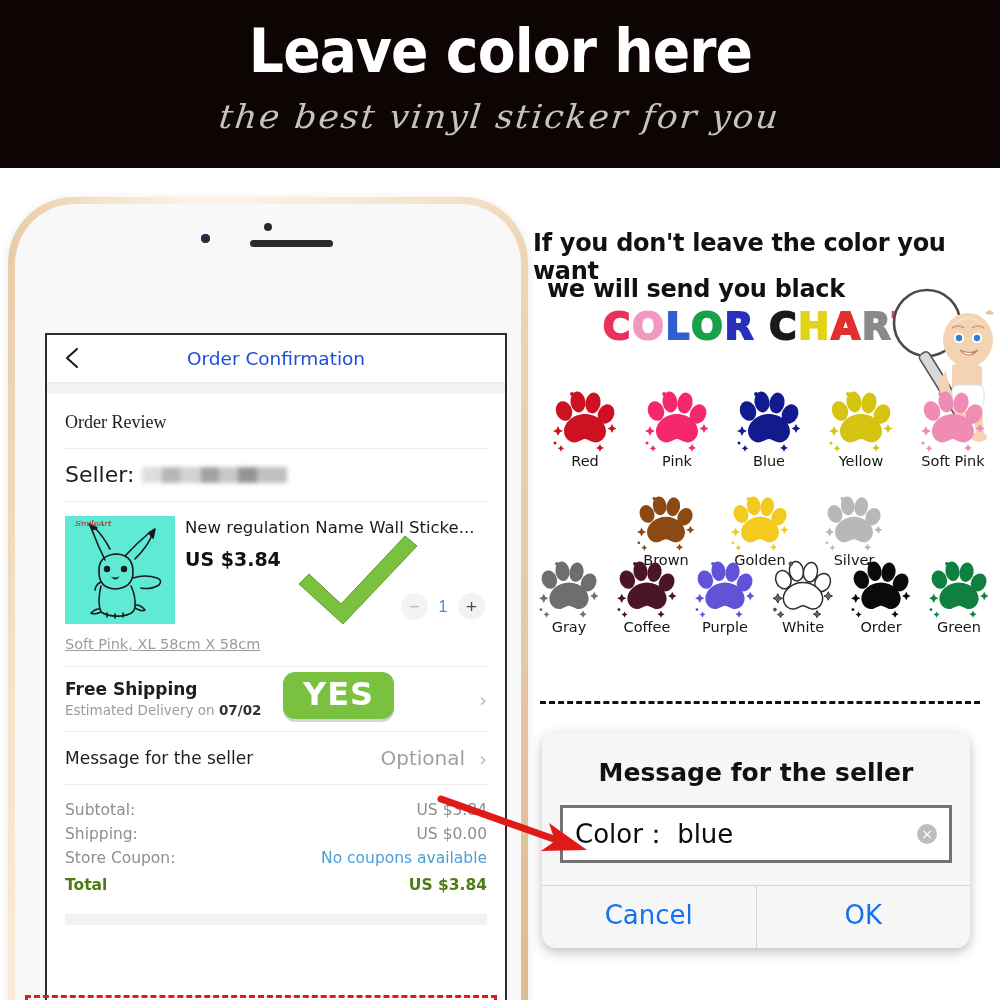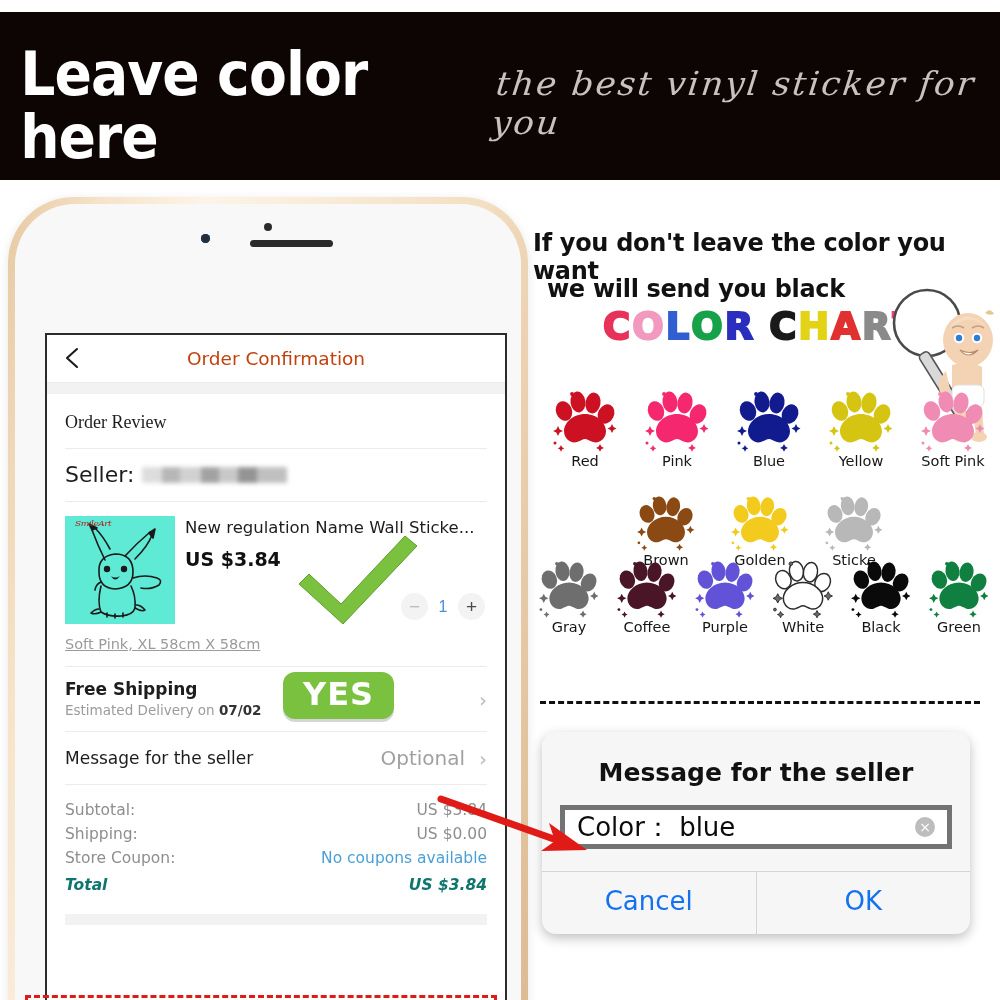--- a/index.html
+++ b/index.html
@@ -6,23 +6,23 @@
   html, body { width: 1000px; height: 1000px; }
   body {
     font-family: "Liberation Sans", sans-serif;
     background: #ffffff;
     position: relative;
     overflow: hidden;
   }
 
   
   #banner {
-    position: absolute; left: 0; top: 12px; width: 1000px; height: 168px;
+    position: absolute; left: 0; top: 0; width: 1000px; height: 168px;
     background: #0d0404;
-    display: flex; flex-direction: row;
+    display: flex; flex-direction: column;
     align-items: center; justify-content: flex-start;
   }
   #banner-title {
     color: #ffffff;
     font-family: "DejaVu Sans", sans-serif;
     font-size: 60px;
     font-weight: bold;
     letter-spacing: -1px;
     margin-top: 20px;
     line-height: 1.05;
@@ -90,21 +90,21 @@
     border-bottom: 1px solid #ebebeb;
     background: #fff;
   }
   #nav-back {
     position: absolute; left: 14px; top: 11px;
     width: 22px; height: 24px;
   }
   #nav-back svg { display: block; }
   #nav-title {
     text-align: center; line-height: 48px;
-    font-size: 18.5px; color: #c2410c;
+    font-size: 18.5px; color: #1d4ed8;
     font-family: "DejaVu Sans", sans-serif;
   }
   .gap-band { height: 11px; background: #f2f2f2; }
 
   #section-review {
     padding: 14px 18px 0 18px;
   }
   #order-review-head {
     font-size: 18px; color: #1d1d1d; padding: 4px 0 15px 0;
     font-family: Liberation Serif, serif;
@@ -210,21 +210,21 @@
     border: 3px dashed #e01b17;
     z-index: 6;
   }
 
   
   #totals { padding: 13px 0 10px 0; font-family: "DejaVu Sans", sans-serif; }
   .tot-line {
     display: flex; justify-content: space-between;
     font-size: 15.5px; color: #8e8e8e; padding: 3px 0;
   }
-  .tot-line.total { color: #0f766e; font-weight: bold; padding-top: 6px; font-style: italic; }
+  .tot-line.total { color: #4d7c0f; font-weight: bold; padding-top: 6px; }
   .tot-line .coupon { color: #4a9fd4; }
   #bottom-band { height: 11px; background: #f2f2f2; margin-top: 7px; }
 
   
   #right {
     position: absolute; left: 530px; top: 172px;
     width: 470px; height: 820px;
   }
   .r-line {
     font-family: "DejaVu Sans", sans-serif;
@@ -288,22 +288,22 @@
     box-shadow: 0 4px 12px rgba(0,0,0,.25);
     overflow: hidden;
   }
   #dlg-title {
     text-align: center; font-size: 25px; font-weight: bold;
     color: #111; padding: 26px 10px 18px 10px;
     font-family: "DejaVu Sans", sans-serif;
   }
   #dlg-field-wrap { padding: 0 18px 22px 18px; }
   #dlg-field {
-    background: #fff; border: 5px solid #737373;
-    height: 44px; display: flex; align-items: flex-start;
+    background: #fff; border: 3px solid #737373;
+    height: 58px; display: flex; align-items: center;
     padding: 0 12px; position: relative;
   }
   #dlg-value {
     font-size: 26px; color: #0b0b0b;
     font-family: "DejaVu Sans", sans-serif;
   }
   #dlg-clear {
     position: absolute; right: 12px; top: 50%; margin-top: -10px;
     width: 20px; height: 20px; border-radius: 50%;
     background: #bdbdbd; color: #fff;
@@ -639,21 +639,21 @@
     </g>
     <g fill="#b8b8b8" stroke="none" stroke-width="0">
       <path d="M4 36 l1.7 3.4 L9 41 l-3.3 1.6 L4 46 l-1.7-3.4 L-1 41 l3.3-1.6 Z" transform="translate(2,0)"></path>
       <path d="M60 34 l1.5 3 l3 1.5 l-3 1.5 l-1.5 3 l-1.5-3 l-3-1.5 l3-1.5 Z"></path>
       <path d="M9 55 l1.1 2.2 l2.2 1.1 l-2.2 1.1 L9 61.7 l-1.1-2.3 L5.7 58.3 l2.2-1.1 Z"></path>
       <path d="M48 54 l1.3 2.6 l2.6 1.3 l-2.6 1.3 L48 61.8 l-1.3-2.6 l-2.6-1.3 l2.6-1.3 Z"></path>
       <circle cx="20" cy="4" r="1.9"></circle>
       <circle cx="3" cy="53" r="1.5"></circle>
     </g>
   </svg></div>
-        <div class="lbl">Sticke</div>
+        <div class="lbl">Silver</div>
       </div>
     </div>
   <div class="paw-row" id="paw-row3">
       <div class="paw-cell">
         <div class="pawwrap"><svg viewBox="0 0 66 62" width="100%" height="100%">
     <g fill="#6e6e6e" stroke="none" stroke-width="0">
       <ellipse cx="12" cy="21" rx="8" ry="10" transform="rotate(-20 12 21)"></ellipse>
       <ellipse cx="26" cy="12" rx="7.5" ry="10.5" transform="rotate(-8 26 12)"></ellipse>
       <ellipse cx="41" cy="13" rx="7.5" ry="10.5" transform="rotate(10 41 13)"></ellipse>
       <ellipse cx="54" cy="24" rx="8" ry="10" transform="rotate(26 54 24)"></ellipse>
@@ -741,21 +741,21 @@
     </g>
     <g fill="#0a0a0a" stroke="none" stroke-width="0">
       <path d="M4 36 l1.7 3.4 L9 41 l-3.3 1.6 L4 46 l-1.7-3.4 L-1 41 l3.3-1.6 Z" transform="translate(2,0)"></path>
       <path d="M60 34 l1.5 3 l3 1.5 l-3 1.5 l-1.5 3 l-1.5-3 l-3-1.5 l3-1.5 Z"></path>
       <path d="M9 55 l1.1 2.2 l2.2 1.1 l-2.2 1.1 L9 61.7 l-1.1-2.3 L5.7 58.3 l2.2-1.1 Z"></path>
       <path d="M48 54 l1.3 2.6 l2.6 1.3 l-2.6 1.3 L48 61.8 l-1.3-2.6 l-2.6-1.3 l2.6-1.3 Z"></path>
       <circle cx="20" cy="4" r="1.9"></circle>
       <circle cx="3" cy="53" r="1.5"></circle>
     </g>
   </svg></div>
-        <div class="lbl">Black</div>
+        <div class="lbl">Order</div>
       </div>
       <div class="paw-cell">
         <div class="pawwrap"><svg viewBox="0 0 66 62" width="100%" height="100%">
     <g fill="#0f8040" stroke="none" stroke-width="0">
       <ellipse cx="12" cy="21" rx="8" ry="10" transform="rotate(-20 12 21)"></ellipse>
       <ellipse cx="26" cy="12" rx="7.5" ry="10.5" transform="rotate(-8 26 12)"></ellipse>
       <ellipse cx="41" cy="13" rx="7.5" ry="10.5" transform="rotate(10 41 13)"></ellipse>
       <ellipse cx="54" cy="24" rx="8" ry="10" transform="rotate(26 54 24)"></ellipse>
       <path d="M33 24 C45 24 54 33 54 41 C54 49 47 54 41 52 C37 50.5 35 49 33 49 C31 49 29 50.5 25 52 C19 54 12 49 12 41 C12 33 21 24 33 24 Z"></path>
     </g>

